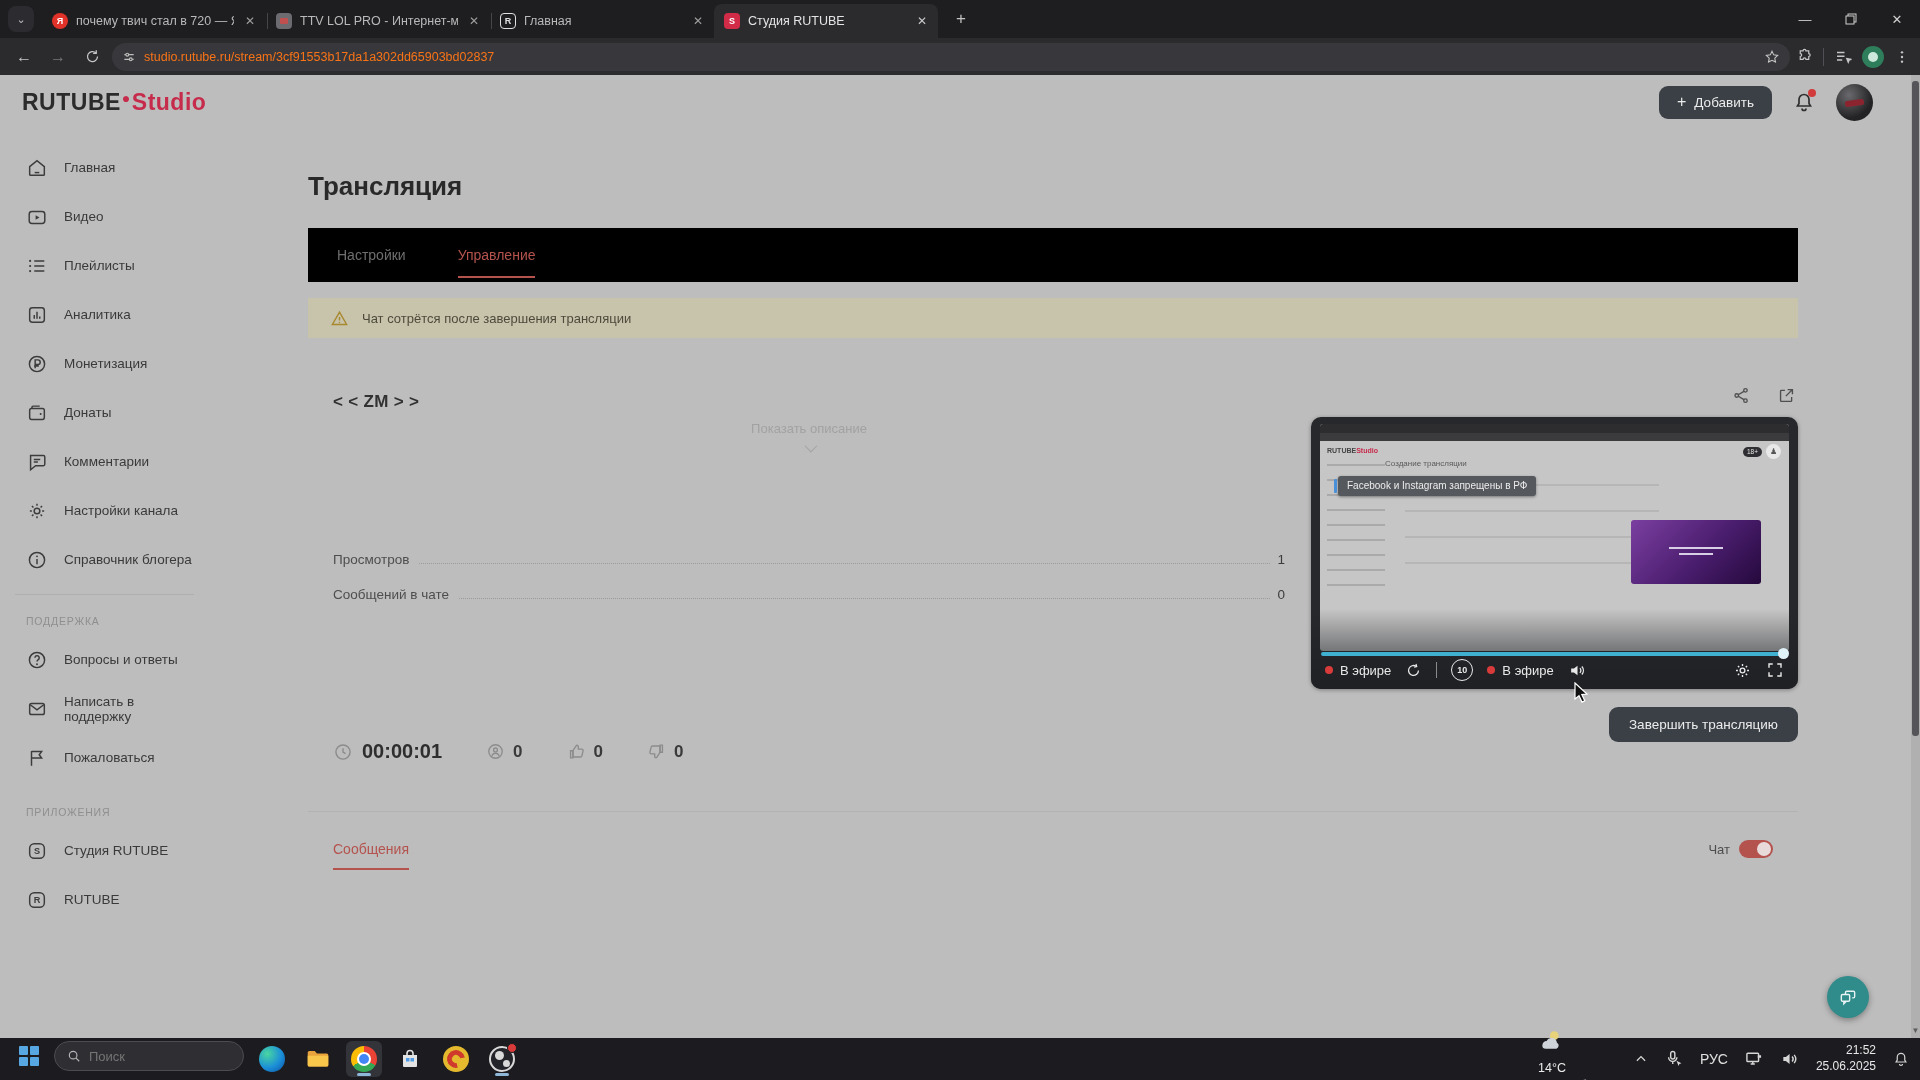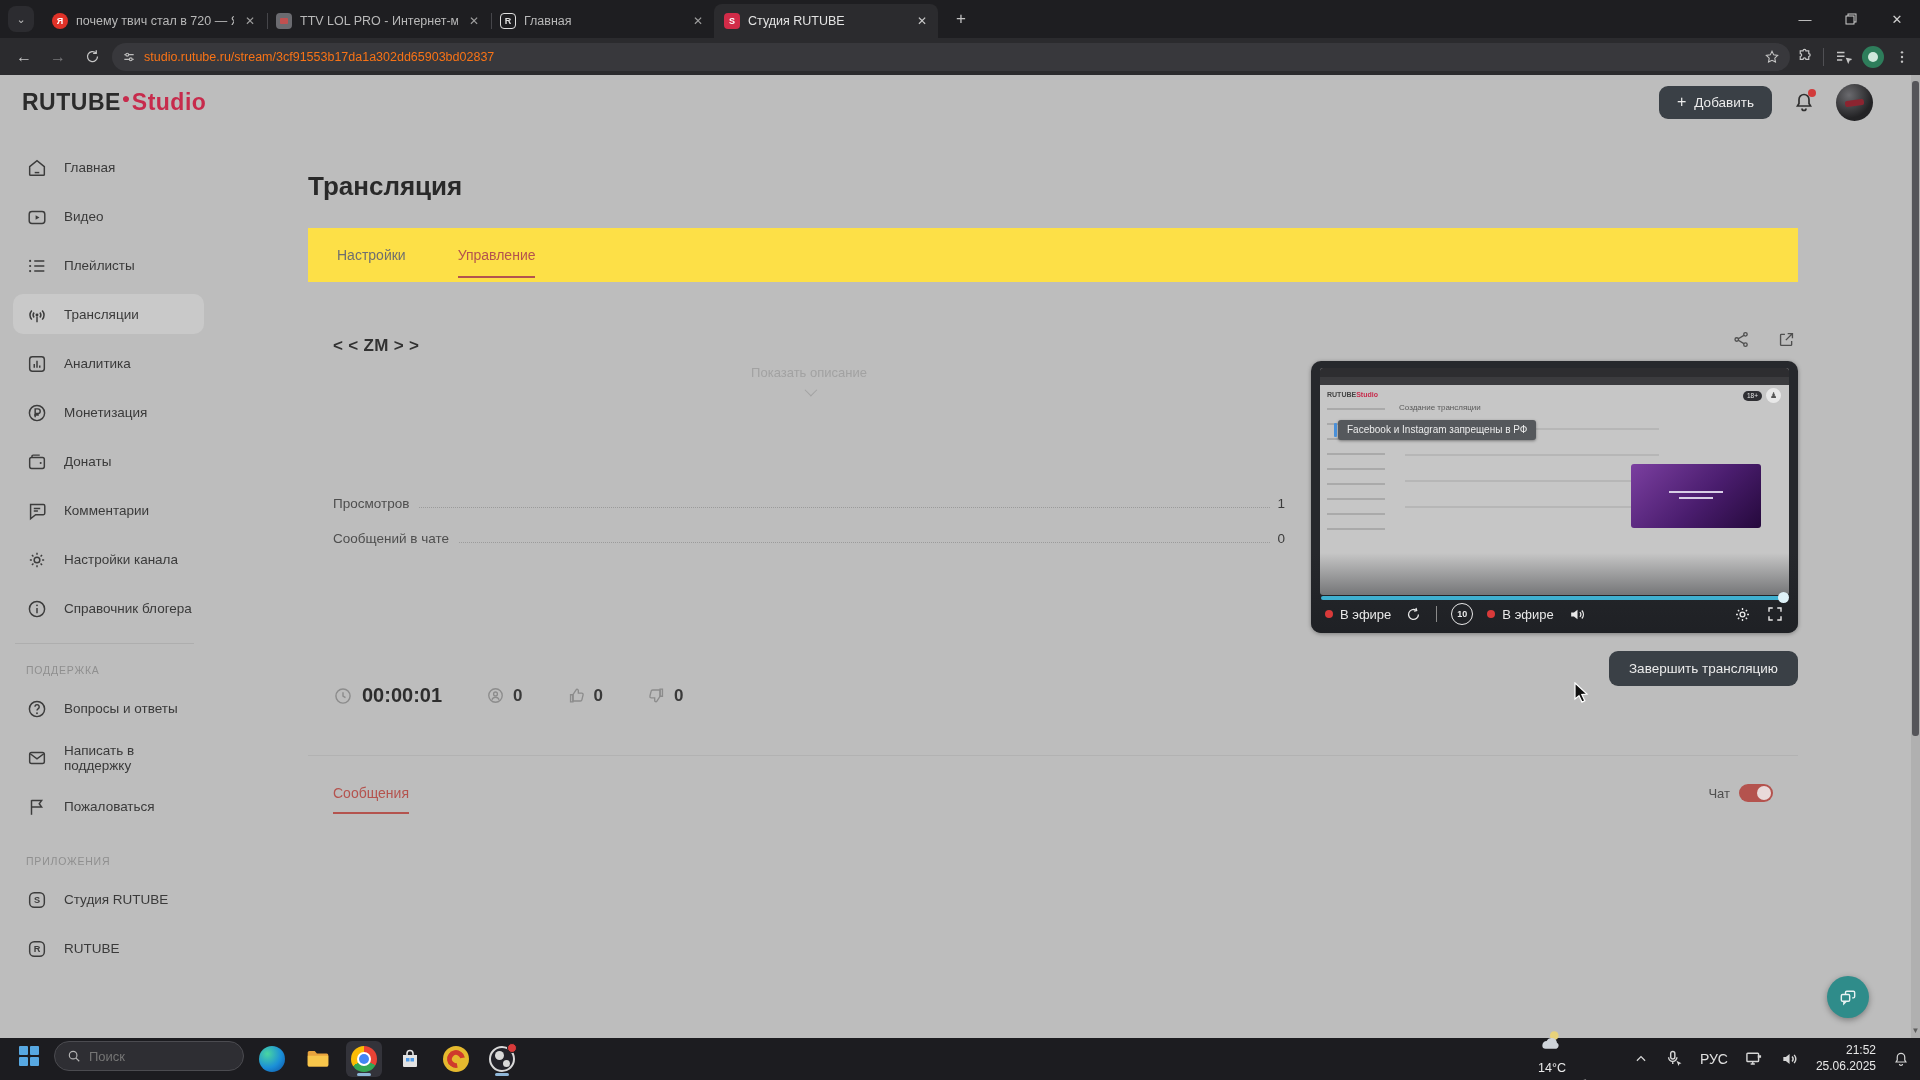--- a/index.html
+++ b/index.html
@@ -54,21 +54,21 @@
   .sidebar { position:absolute; top:54px; left:0; width:212px; bottom:0; padding-top:14px; }
   .side-item { position:relative; height:49px; display:flex; align-items:center; gap:16px; padding:0 12px 0 26px; color:#3a3a3a; font-size:13.5px; }
   .side-item svg { flex:0 0 22px; color:#3c3c3c; }
   .side-item.active::before { content:""; position:absolute; left:13px; right:8px; top:4px; bottom:5px; background:#c9c9c9; border-radius:10px; }
   .side-item span, .side-item svg { position:relative; }
   .side-sep { height:1px; background:#aeaeae; margin:10px 18px 10px 15px; }
   .side-head { font-size:10.5px; letter-spacing:.8px; color:#8f8f8f; padding:10px 0 8px 26px; }
 
   .main { position:absolute; left:308px; width:1490px; top:54px; bottom:0; }
   .page-title { margin-top:42px; font-size:26px; font-weight:bold; color:#292929; }
-  .tabs-band { margin-top:26px; height:54px; background:#fde047; display:flex; align-items:center; gap:52px; padding-left:29px; }
+  .tabs-band { margin-top:26px; height:54px; background:#000000; display:flex; align-items:center; gap:52px; padding-left:29px; }
   .tab-link { font-size:14px; color:#6f6f6f; position:relative; }
   .tab-link.active { color:#b4534e; }
   .tab-link.active::after { content:""; position:absolute; left:0; right:0; bottom:-15px; height:2px; background:#b4534e; }
   .warning { margin-top:16px; height:40px; background:#c8c3ab; display:flex; align-items:center; gap:13px; padding-left:22px; font-size:13px; color:#4d4a3c; }
   .warn-tri { color:#a8892f; }
 
   .body-row { display:flex; gap:26px; margin-top:54px; }
   .col-left { flex:1; padding-left:25px; min-width:0; }
   .stream-title { font-size:17px; font-weight:bold; color:#323232; letter-spacing:.3px; }
   .show-desc { margin-top:9px; font-size:13px; color:#a2a2a2; display:flex; align-items:center; gap:7px;flex-direction:column; }
@@ -83,21 +83,21 @@
   .timer svg, .count svg { color:#8c8c8c; }
 
   .col-right { width:487px; flex:0 0 487px; }
   .player-tools { display:flex; justify-content:flex-end; gap:26px; color:#4f4f4f; margin:-6px 2px 12px 0; }
   .player { position:relative; width:487px; height:272px; background:#26282c; border-radius:10px; overflow:hidden; box-shadow:0 1px 4px rgba(0,0,0,.35); }
   .mini { position:absolute; left:9px; right:9px; top:7px; bottom:38px; background:#c6c6c6; border-radius:3px; overflow:hidden; }
   .mini-tabs { height:9px; background:#2d2d30; }
   .mini-nav { height:8px; background:#3b3b3e; }
   .mini-logo { position:absolute; left:7px; top:23px; font-size:7px; font-weight:bold; color:#444; }
   .mini-logo b { color:#c72b4c; }
-  .mini-title { position:absolute; left:79px; top:35px; font-size:8px; color:#5a5a5a; }
+  .mini-title { position:absolute; left:65px; top:35px; font-size:8px; color:#5a5a5a; }
   .mini-side { position:absolute; left:7px; top:40px; width:58px; height:130px; background:repeating-linear-gradient(to bottom, #a3a3a3 0 2px, transparent 2px 15px); opacity:.8; }
   .mini-lines { position:absolute; left:85px; top:60px; right:130px; height:90px; background:repeating-linear-gradient(to bottom, #b2b2b2 0 2px, transparent 2px 26px); opacity:.8; }
   .tooltip { position:absolute; left:18px; top:52px; background:#55585c; color:#ececec; font-size:10px; padding:4px 9px 5px; border-radius:3px; display:flex; align-items:center; box-shadow:0 1px 3px rgba(0,0,0,.4); }
   .tooltip::before { content:""; position:absolute; left:-4px; top:3px; bottom:3px; width:3px; background:#4a90d9; border-radius:1px; }
   .mini-thumb { position:absolute; right:28px; top:96px; width:130px; height:64px; border-radius:3px; background:linear-gradient(135deg,#7b3fa0 0%, #4a1d6e 55%, #25093c 100%); }
   .mini-thumb i { position:absolute; left:38px; top:27px; width:54px; height:2px; background:#d8cfe6; }
   .mini-thumb i + i { top:33px; left:48px; width:34px; }
   .mini-badges { position:absolute; right:8px; top:20px; display:flex; align-items:center; gap:4px; }
   .mini-pill { height:10px; border-radius:5px; background:#2f2f33; color:#e6e6e6; font-size:6.5px; display:flex; align-items:center; justify-content:center; padding:0 4px; }
   .mini-ava { width:15px; height:15px; border-radius:50%; background:#e8e8e8; display:flex; align-items:center; justify-content:center; color:#555; font-size:8px; }
@@ -281,29 +281,20 @@
       </div>
       <div class="side-item">
         <svg width="22" height="22" viewBox="0 0 24 24" fill="none" stroke="currentColor" stroke-width="1.6">
             <path d="M9 6.5h11M9 12h11M9 17.5h11"></path>
             <circle cx="4.5" cy="6.5" r="1.2" fill="currentColor" stroke="none"></circle>
             <circle cx="4.5" cy="12" r="1.2" fill="currentColor" stroke="none"></circle>
             <circle cx="4.5" cy="17.5" r="1.2" fill="currentColor" stroke="none"></circle>
           </svg>
         <span>Плейлисты</span>
       </div>
-      <div class="side-item active">
-        <svg width="22" height="22" viewBox="0 0 24 24" fill="none" stroke="currentColor" stroke-width="1.6">
-            <circle cx="12" cy="12" r="1.6" fill="currentColor" stroke="none"></circle>
-            <path d="M12 13.5V20"></path>
-            <path d="M8.8 9.2a4.6 4.6 0 0 0 0 5.6M15.2 9.2a4.6 4.6 0 0 1 0 5.6"></path>
-            <path d="M6.3 7a8 8 0 0 0 0 10M17.7 7a8 8 0 0 1 0 10"></path>
-          </svg>
-        <span>Трансляции</span>
-      </div>
       <div class="side-item">
         <svg width="22" height="22" viewBox="0 0 24 24" fill="none" stroke="currentColor" stroke-width="1.6">
             <rect x="4" y="4" width="16" height="16" rx="3"></rect>
             <path d="M9 16v-4M12 16V8.5M15 16v-2.5"></path>
           </svg>
         <span>Аналитика</span>
       </div>
       <div class="side-item">
         <svg width="22" height="22" viewBox="0 0 24 24" fill="none" stroke="currentColor" stroke-width="1.6">
             <circle cx="12" cy="12" r="8.3"></circle>
@@ -387,20 +378,28 @@
     </div>
 
     <div class="main">
       <div class="page-title">Трансляция</div>
 
       <div class="tabs-band">
         <span class="tab-link">Настройки</span>
         <span class="tab-link active">Управление</span>
       </div>
 
+      <div class="warning">
+        <svg class="warn-tri" width="19" height="19" viewBox="0 0 24 24" fill="none" stroke="currentColor" stroke-width="1.8">
+            <path d="M12 4L21 19.5H3z"></path>
+            <path d="M12 10v4.5"></path>
+            <circle cx="12" cy="17" r="0.9" fill="currentColor" stroke="none"></circle>
+          </svg>
+        <span>Чат сотрётся после завершения трансляции</span>
+      </div>
 
       <div class="body-row">
         <div class="col-left">
           <div class="stream-title">&lt; &lt; ZM &gt; &gt;</div>
           <div class="show-desc">
             <span>Показать описание</span>
             <span class="chev"></span>
           </div>
 
           <div class="stats">

